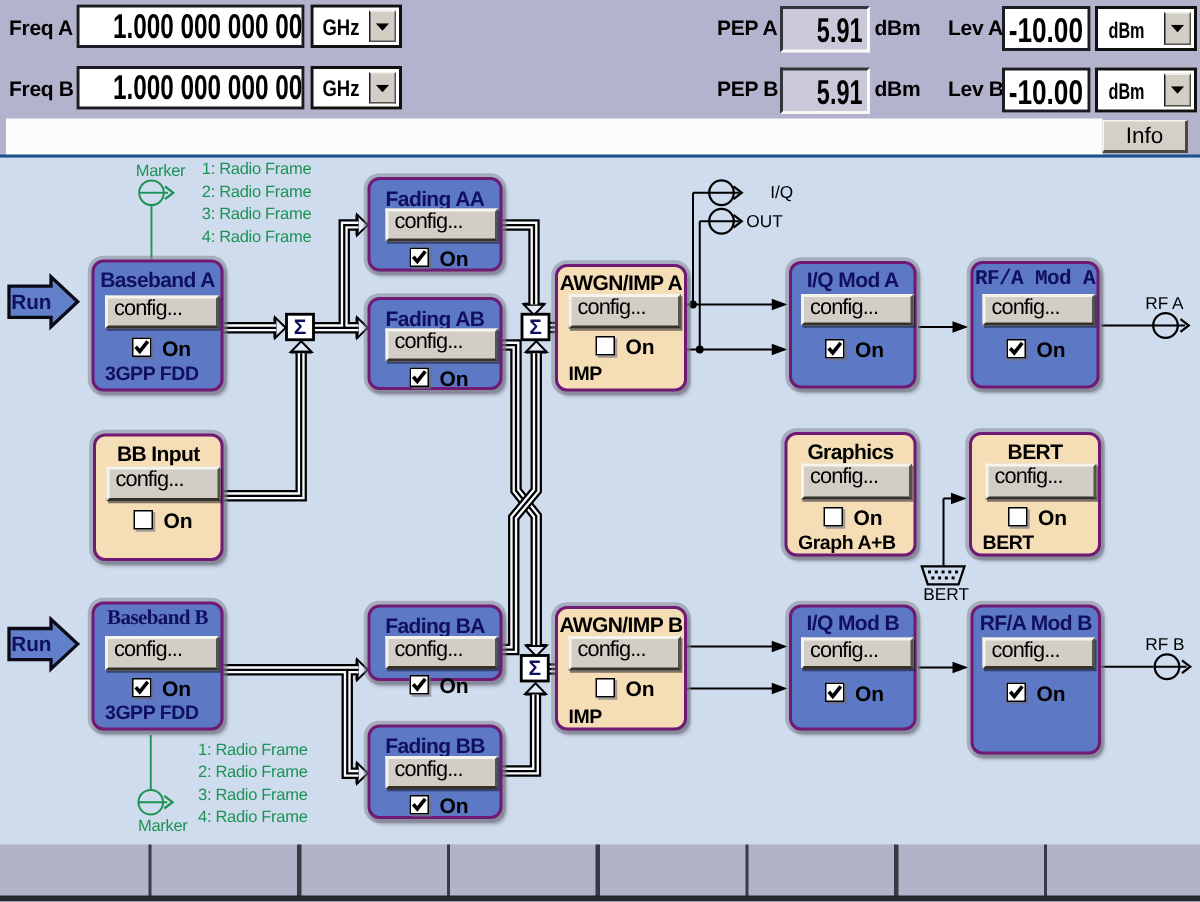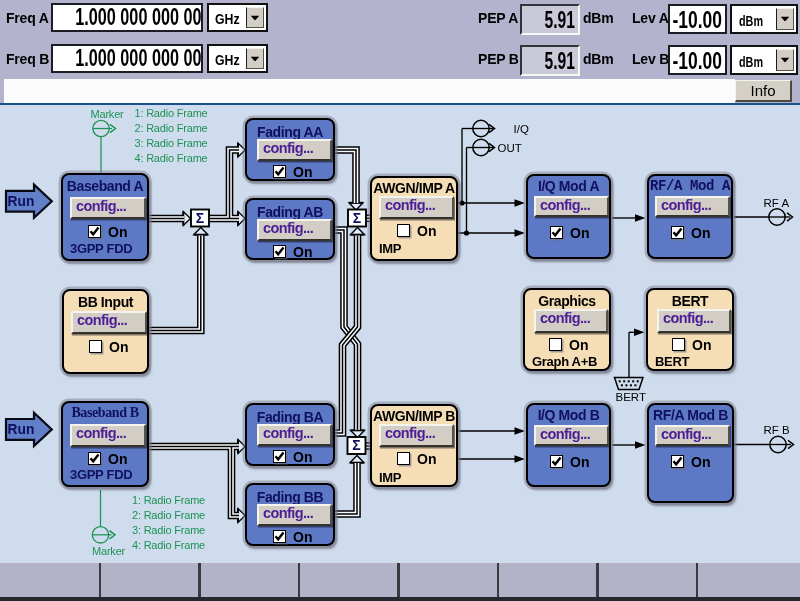--- a/index.html
+++ b/index.html
@@ -18,31 +18,31 @@
 .cmbbtn svg { position:absolute; left:50%; top:50%; transform:translate(-50%,-50%); }
 .whitebar { left:4px; top:79px; width:731px; height:25px; background:#fcfcfc; }
 .infobtn { left:735px; top:80px; width:57px; height:22px; background:#d4d0c8;
   border-top:1px solid #f5f3ee; border-left:1px solid #f5f3ee; border-right:2px solid #4a483f; border-bottom:2px solid #4a483f;
   font-size:15px; color:#000; text-align:center; line-height:19px; }
 .divider { left:0; top:103px; width:800px; height:2.4px; background:#17528c; }
 .diag { left:0; top:105px; width:800px; height:457px; background:#cfdcee; }
 .softk { left:0; top:562px; width:800px; height:35px; background:#b2b2c8; border-top:1px solid #d8d8e6; }
 .sep { position:absolute; top:0; width:2.5px; height:35px; background:#3a3a42; }
 .bstrip { left:0; top:597px; width:800px; height:4px; background:#27272e; }
-.block { position:absolute; border:2px solid #000000; border-radius:8px;
+.block { position:absolute; border:2px solid #701a75; border-radius:8px;
   box-shadow:0 0 0 2.5px rgba(125,125,138,0.5), 2px 3px 2.5px rgba(90,90,105,0.55); }
 .blue { background:#5d78c4; }
 .beige { background:#f5deb6; }
 .btitle { position:absolute; left:0; right:0; text-align:center; font-weight:bold; font-size:14px; letter-spacing:-0.4px; white-space:nowrap; }
 .blue .btitle, .blue .bsub { color:#10105e; }
 .beige .btitle, .beige .bsub { color:#000; }
 .cfg { position:absolute; height:22px; background:#d2cec6;
   border-top:2px solid #f5f3ee; border-left:2px solid #f5f3ee; border-right:2px solid #55524a; border-bottom:2.5px solid #34322a;
   box-shadow:1px 1.5px 0 rgba(10,10,20,0.5);
-  font-weight:bold; font-size:14.5px; letter-spacing:-0.6px; color:#4c1d95; padding-left:4px; line-height:14.5px; white-space:nowrap; }
+  font-weight:normal; font-size:14.5px; letter-spacing:-0.6px; color:#000000; padding-left:4px; line-height:14.5px; white-space:nowrap; }
 .chkrow { position:absolute; height:14px; }
 .chk { position:absolute; left:0; top:0; width:13px; height:13px; background:#fff; border:1.8px solid #000;
   box-shadow:1.5px 1.5px 0 rgba(110,110,125,0.6); }
 .onlbl { position:absolute; left:20px; top:-1px; font-weight:bold; font-size:14px; color:#000; }
 .bsub { position:absolute; left:7px; font-weight:bold; font-size:13px; letter-spacing:-0.3px; white-space:nowrap; }
 .grtxt { font-size:11px; letter-spacing:-0.2px; color:#1d9254; line-height:15px; white-space:nowrap; }
 .smtxt { font-size:11.5px; color:#000; white-space:nowrap; }
 svg.overlay { position:absolute; left:0; top:0; }
 </style>
 </head>
@@ -352,21 +352,21 @@
   <div class="chkrow" style="left:25px; top:49px;">
       <span class="chk">
         <svg width="13" height="13" style="position:absolute;left:-1px;top:-1px;">
           <path d="M2.5,6.2 L5.2,9.3 L10.5,2.6" fill="none" stroke="#000" stroke-width="2.4"></path>
         </svg>
       </span>
       <span class="onlbl">On</span>
     </div>
   <div class="bsub" style="top:64px;">3GPP FDD</div>
 </div>
-<div class="block blue" style="left:245px; top:403px; width:90px; height:63px;">
+<div class="block blue" style="left:245px; top:403px; width:90px; height:51px;">
   <div class="btitle" style="top:4px;">Fading BA</div>
   <div class="cfg" style="left:10px; top:19px; width:75px; height:22px;">config...</div>
   <div class="chkrow" style="left:26px; top:45px;">
       <span class="chk">
         <svg width="13" height="13" style="position:absolute;left:-1px;top:-1px;">
           <path d="M2.5,6.2 L5.2,9.3 L10.5,2.6" fill="none" stroke="#000" stroke-width="2.4"></path>
         </svg>
       </span>
       <span class="onlbl">On</span>
     </div>

